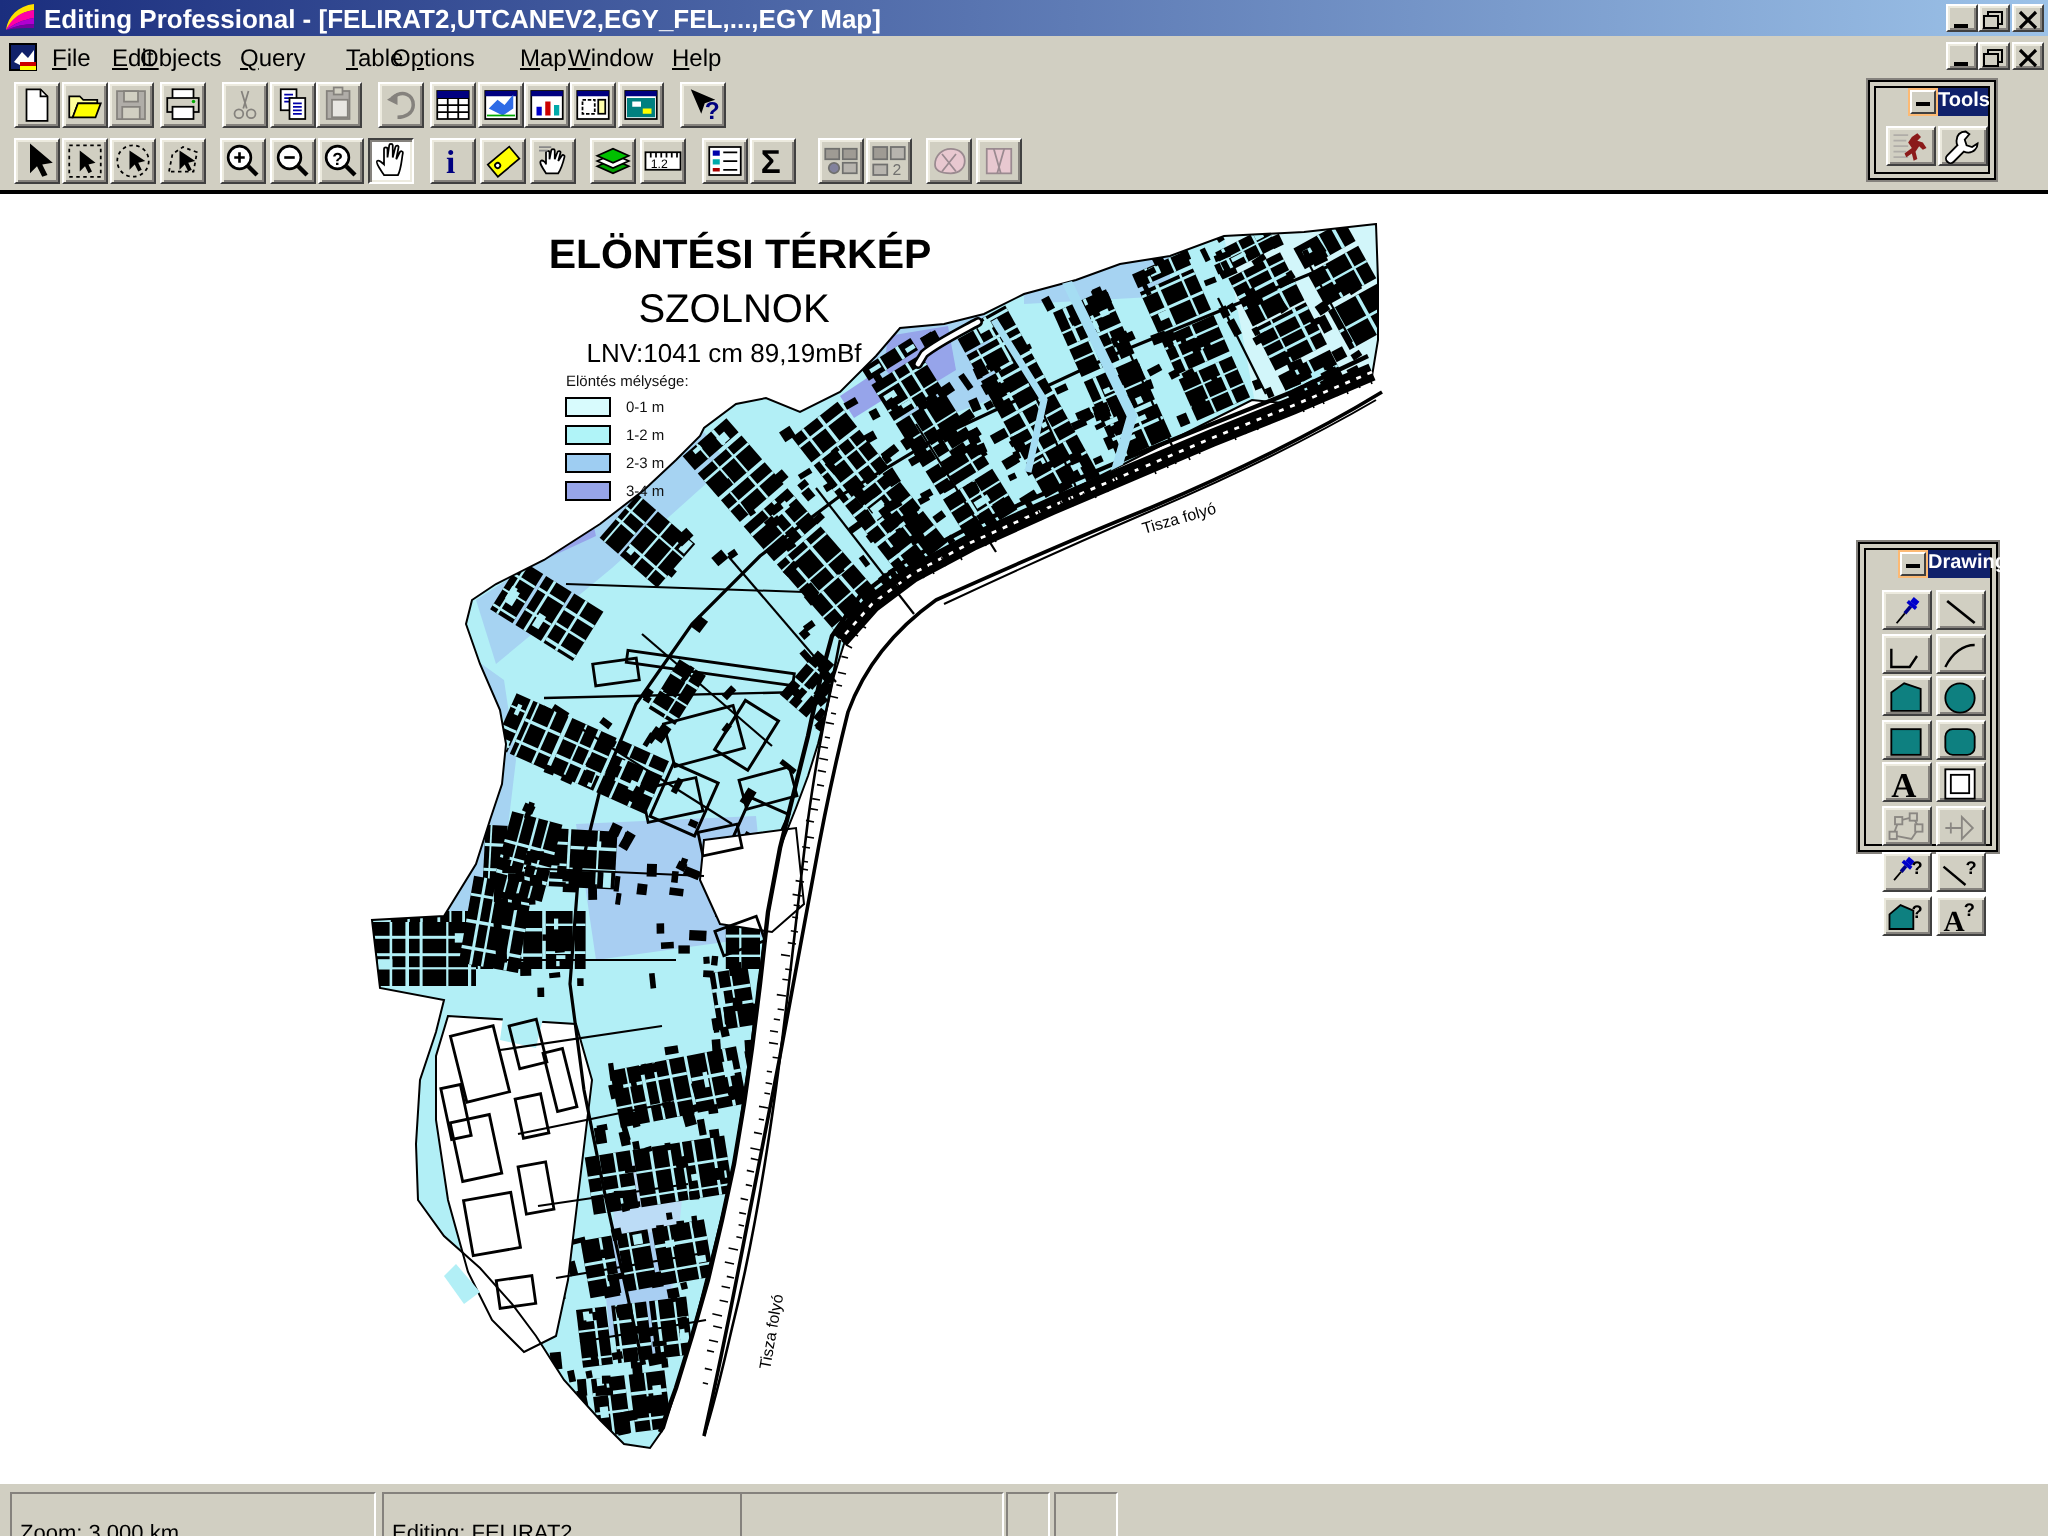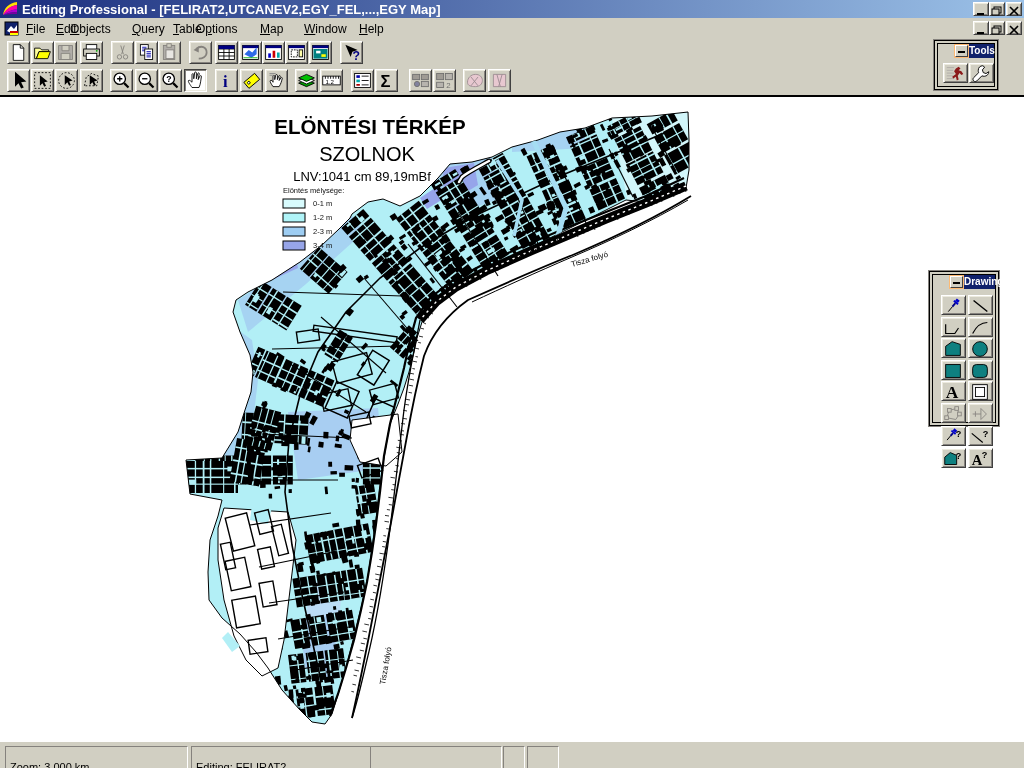--- a/index.html
+++ b/index.html
@@ -1230,26 +1230,26 @@
 <div class="menubar">
  <svg width="16" height="16" style="position:absolute;left:4px;top:3px" viewBox="0 0 16 16">
   <rect x="1" y="1" width="13" height="13" fill="#10216b" stroke="#000"></rect>
   <path d="M3 10l4-5 3 3 3-4v6l-4 3z" fill="#fff"></path>
   <rect x="6" y="10" width="8" height="2" fill="#c00"></rect>
       <rect x="6" y="12" width="8" height="2" fill="#ff0"></rect>
  </svg>
  <span style="left:26px"><u>F</u>ile</span>
  <span style="left:56px"><u>E</u>dit</span>
  <span style="left:70px"><u>O</u>bjects</span>
- <span style="left:132px"><u>Q</u>uery</span>
+ <span style="left:120px"><u>Q</u>uery</span>
  <span style="left:173px"><u>T</u>able</span>
  <span style="left:196px">O<u>p</u>tions</span>
  <span style="left:260px"><u>M</u>ap</span>
- <span style="left:304px"><u>W</u>indow</span>
- <span style="left:359px"><u>H</u>elp</span>
+ <span style="left:284px"><u>W</u>indow</span>
+ <span style="left:336px"><u>H</u>elp</span>
  <div class="winbtn" style="left:973px;top:3px"><svg width="14" height="12">
         <path d="M3 9h7" stroke="#000" stroke-width="2"></path>
       </svg></div>
  <div class="winbtn" style="left:989px;top:3px"><svg width="14" height="12">
         <rect x="4" y="2" width="7" height="6" fill="none" stroke="#000"></rect>
         <rect x="2" y="4" width="7" height="6" fill="#d1cfc2" stroke="#000"></rect>
       </svg></div>
  <div class="winbtn" style="left:1006px;top:3px"><svg width="14" height="12">
         <path d="M3 2l8 8M11 2l-8 8" stroke="#000" stroke-width="1.6"></path>
       </svg></div>

